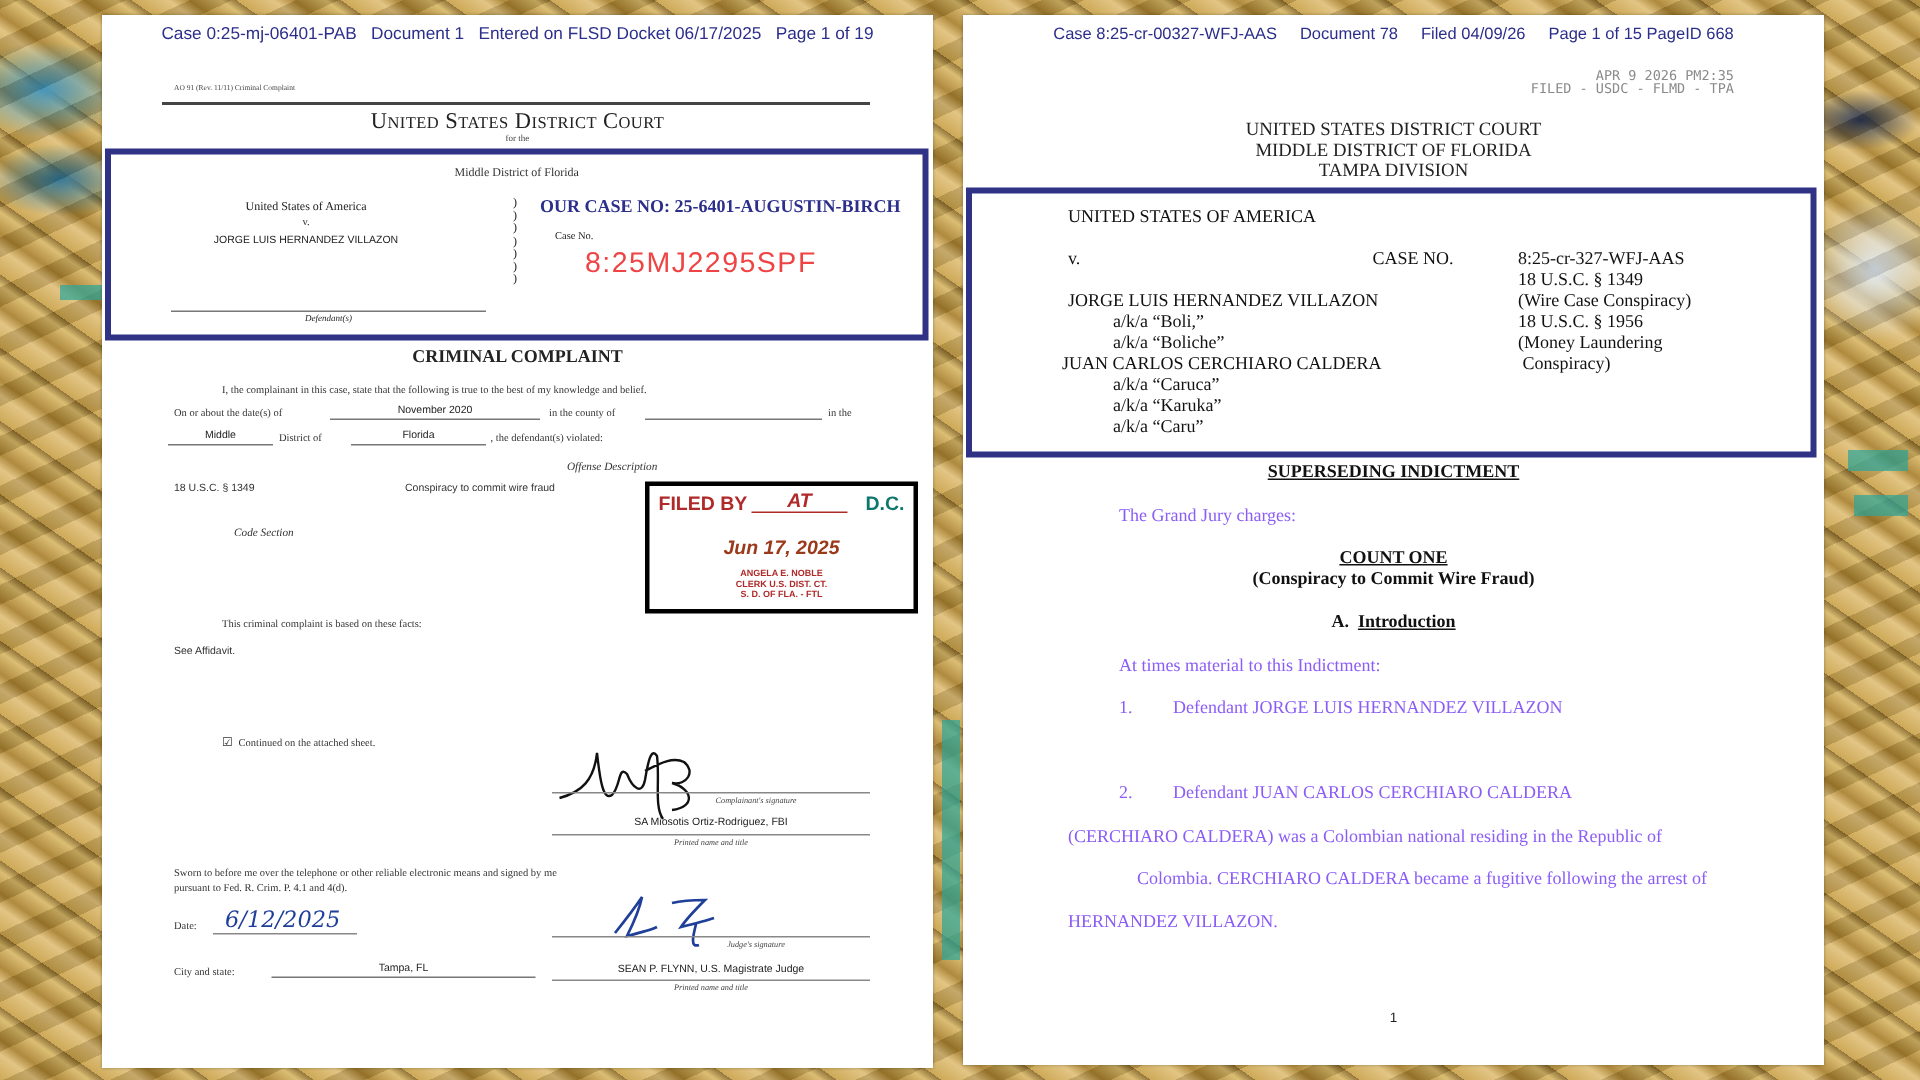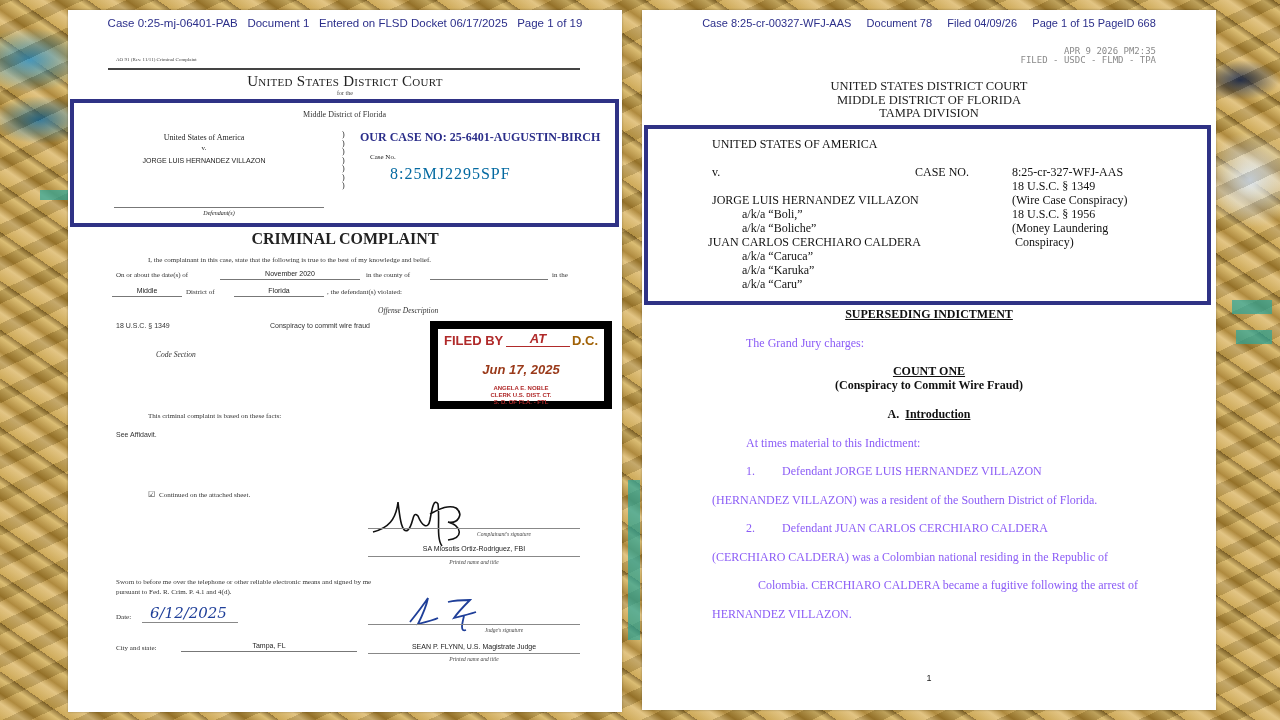--- a/index.html
+++ b/index.html
@@ -44,32 +44,32 @@
   #left-box { left: 2px; top: 89px; width: 549px; height: 128px; }
   .district { position: absolute; left: 0; right: 0; top: 7px; text-align: center; font-size: 8px; color:#333; }
   .usa { position: absolute; left: 30px; width: 200px; top: 30px; text-align: center; font-size: 8px; }
   .vv { position: absolute; left: 30px; width: 200px; top: 41px; text-align: center; font-size: 7px; }
   .def { position: absolute; left: 30px; width: 200px; top: 54px; text-align: center; font-family:"Liberation Sans",sans-serif; font-size: 7px; }
   .def-line { position: absolute; left: 40px; width: 210px; top: 104px; border-top: 1px solid #777; }
   .def-lbl { position: absolute; left: 40px; width: 210px; top: 107px; text-align: center; font-size: 6px; font-style: italic; }
   .parens { position: absolute; left: 268px; top: 28px; font-size: 8px; line-height: 8.5px; white-space: pre; }
   .our-case { position: absolute; left: 286px; top: 27px; font-size: 12px; font-weight: bold; color: #2b2e8a; }
   .case-no-lbl { position: absolute; left: 296px; top: 50px; font-size: 7px; }
-  .case-no-val { position: absolute; left: 316px; top: 62px; font-family:Liberation Serif, serif; font-size: 16px; color:#0369a1; letter-spacing: 1px; }
-
-  .cc-title { position: absolute; left: 0; right: 0; top: 220px; text-align: center; font-size: 16px; font-weight: bold; }
+  .case-no-val { position: absolute; left: 316px; top: 62px; font-family:Liberation Sans, sans-serif; font-size: 19px; color:#ef4444; letter-spacing: 1px; }
+
+  .cc-title { position: absolute; left: 0; right: 0; top: 220px; text-align: center; font-size: 12px; font-weight: bold; }
   .sm { position: absolute; font-size: 7px; color:#333; white-space: nowrap; }
   .sans { font-family:"Liberation Sans",sans-serif; }
   .fill { position: absolute; border-bottom: 1px solid #777; text-align: center; font-family:"Liberation Sans",sans-serif; font-size: 7px; height: 10px; }
   .ital { font-style: italic; }
 
-  .stamp { position: absolute; left: 362px; top: 311px; width: 182px; height: 88px; border: 8px solid #000000; }
+  .stamp { position: absolute; left: 362px; top: 311px; width: 182px; height: 88px; border: 3px solid #000000; }
   .stamp-filed { position: absolute; left: 6px; top: 4px; font-family:"Liberation Sans",sans-serif; font-weight: bold; font-size: 13px; color:#b02a2a; }
   .stamp-at { position: absolute; left: 68px; top: 2px; width: 64px; text-align:center; border-bottom: 1.5px solid #b02a2a; font-family:"Liberation Sans",sans-serif; font-weight:bold; font-style: italic; font-size: 13px; color:#b02a2a; }
-  .stamp-dc { position: absolute; right: 6px; top: 4px; font-family:"Liberation Sans",sans-serif; font-weight:bold; font-size: 13px; color:#a16207; }
+  .stamp-dc { position: absolute; right: 6px; top: 4px; font-family:"Liberation Sans",sans-serif; font-weight:bold; font-size: 13px; color:#0f766e; }
   .stamp-date { position: absolute; left: 0; right: 0; top: 33px; text-align: center; font-family:"Liberation Sans",sans-serif; font-weight:bold; font-style: italic; font-size: 13px; color:#9a3a1a; }
   .stamp-clerk { position: absolute; left: 0; right: 0; top: 56px; text-align: center; font-family:"Liberation Sans",sans-serif; font-size: 6px; line-height: 7px; color:#b02a2a; font-weight: bold; }
 
   .sig-line { position: absolute; border-top: 1px solid #888; }
   .sig-lbl { position: absolute; text-align:center; font-size: 5.5px; font-style: italic; color:#444; }
   .sig-name { position: absolute; text-align:center; font-family:"Liberation Sans",sans-serif; font-size: 7px; color:#222; }
   .handwrite { position: absolute; font-family:"DejaVu Serif",serif; font-style: italic; color:#1f3f99; }
 
   
   .filed-stamp { position: absolute; right: 60px; top: 37px; text-align: right; font-family:"DejaVu Sans Mono",monospace; font-size: 9px; line-height: 9px; color:#8a8a8a; }
@@ -221,21 +221,20 @@
   <div class="r-center b u" style="top:354px;">COUNT ONE</div>
   <div class="r-center b" style="top:368px;">(Conspiracy to Commit Wire Fraud)</div>
   <div class="r-center b" style="top:397px;">
     <span>A.</span>&nbsp;
     <span class="u">Introduction</span>
   </div>
   <div class="r-line" style="left:104px; top:426px;">At times material to this Indictment:</div>
 
   <div class="r-line" style="left:104px; top:454px;">1.</div>
   <div class="r-line" style="left:140px; top:454px;">Defendant JORGE LUIS HERNANDEZ VILLAZON</div>
-  <div class="r-line" style="left:70px; top:483px;">(HERNANDEZ VILLAZON) was a resident of the Southern District of Florida.</div>
 
   <div class="r-line" style="left:104px; top:511px;">2.</div>
   <div class="r-line" style="left:140px; top:511px;">Defendant JUAN CARLOS CERCHIARO CALDERA</div>
   <div class="r-line" style="left:70px; top:540px;">(CERCHIARO CALDERA) was a Colombian national residing in the Republic of</div>
   <div class="r-line" style="left:70px; top:568px;margin-left:46px;">Colombia. CERCHIARO CALDERA became a fugitive following the arrest of</div>
   <div class="r-line" style="left:70px; top:597px;">HERNANDEZ VILLAZON.</div>
 
   <div class="page-num">1</div>
 </div>
 

